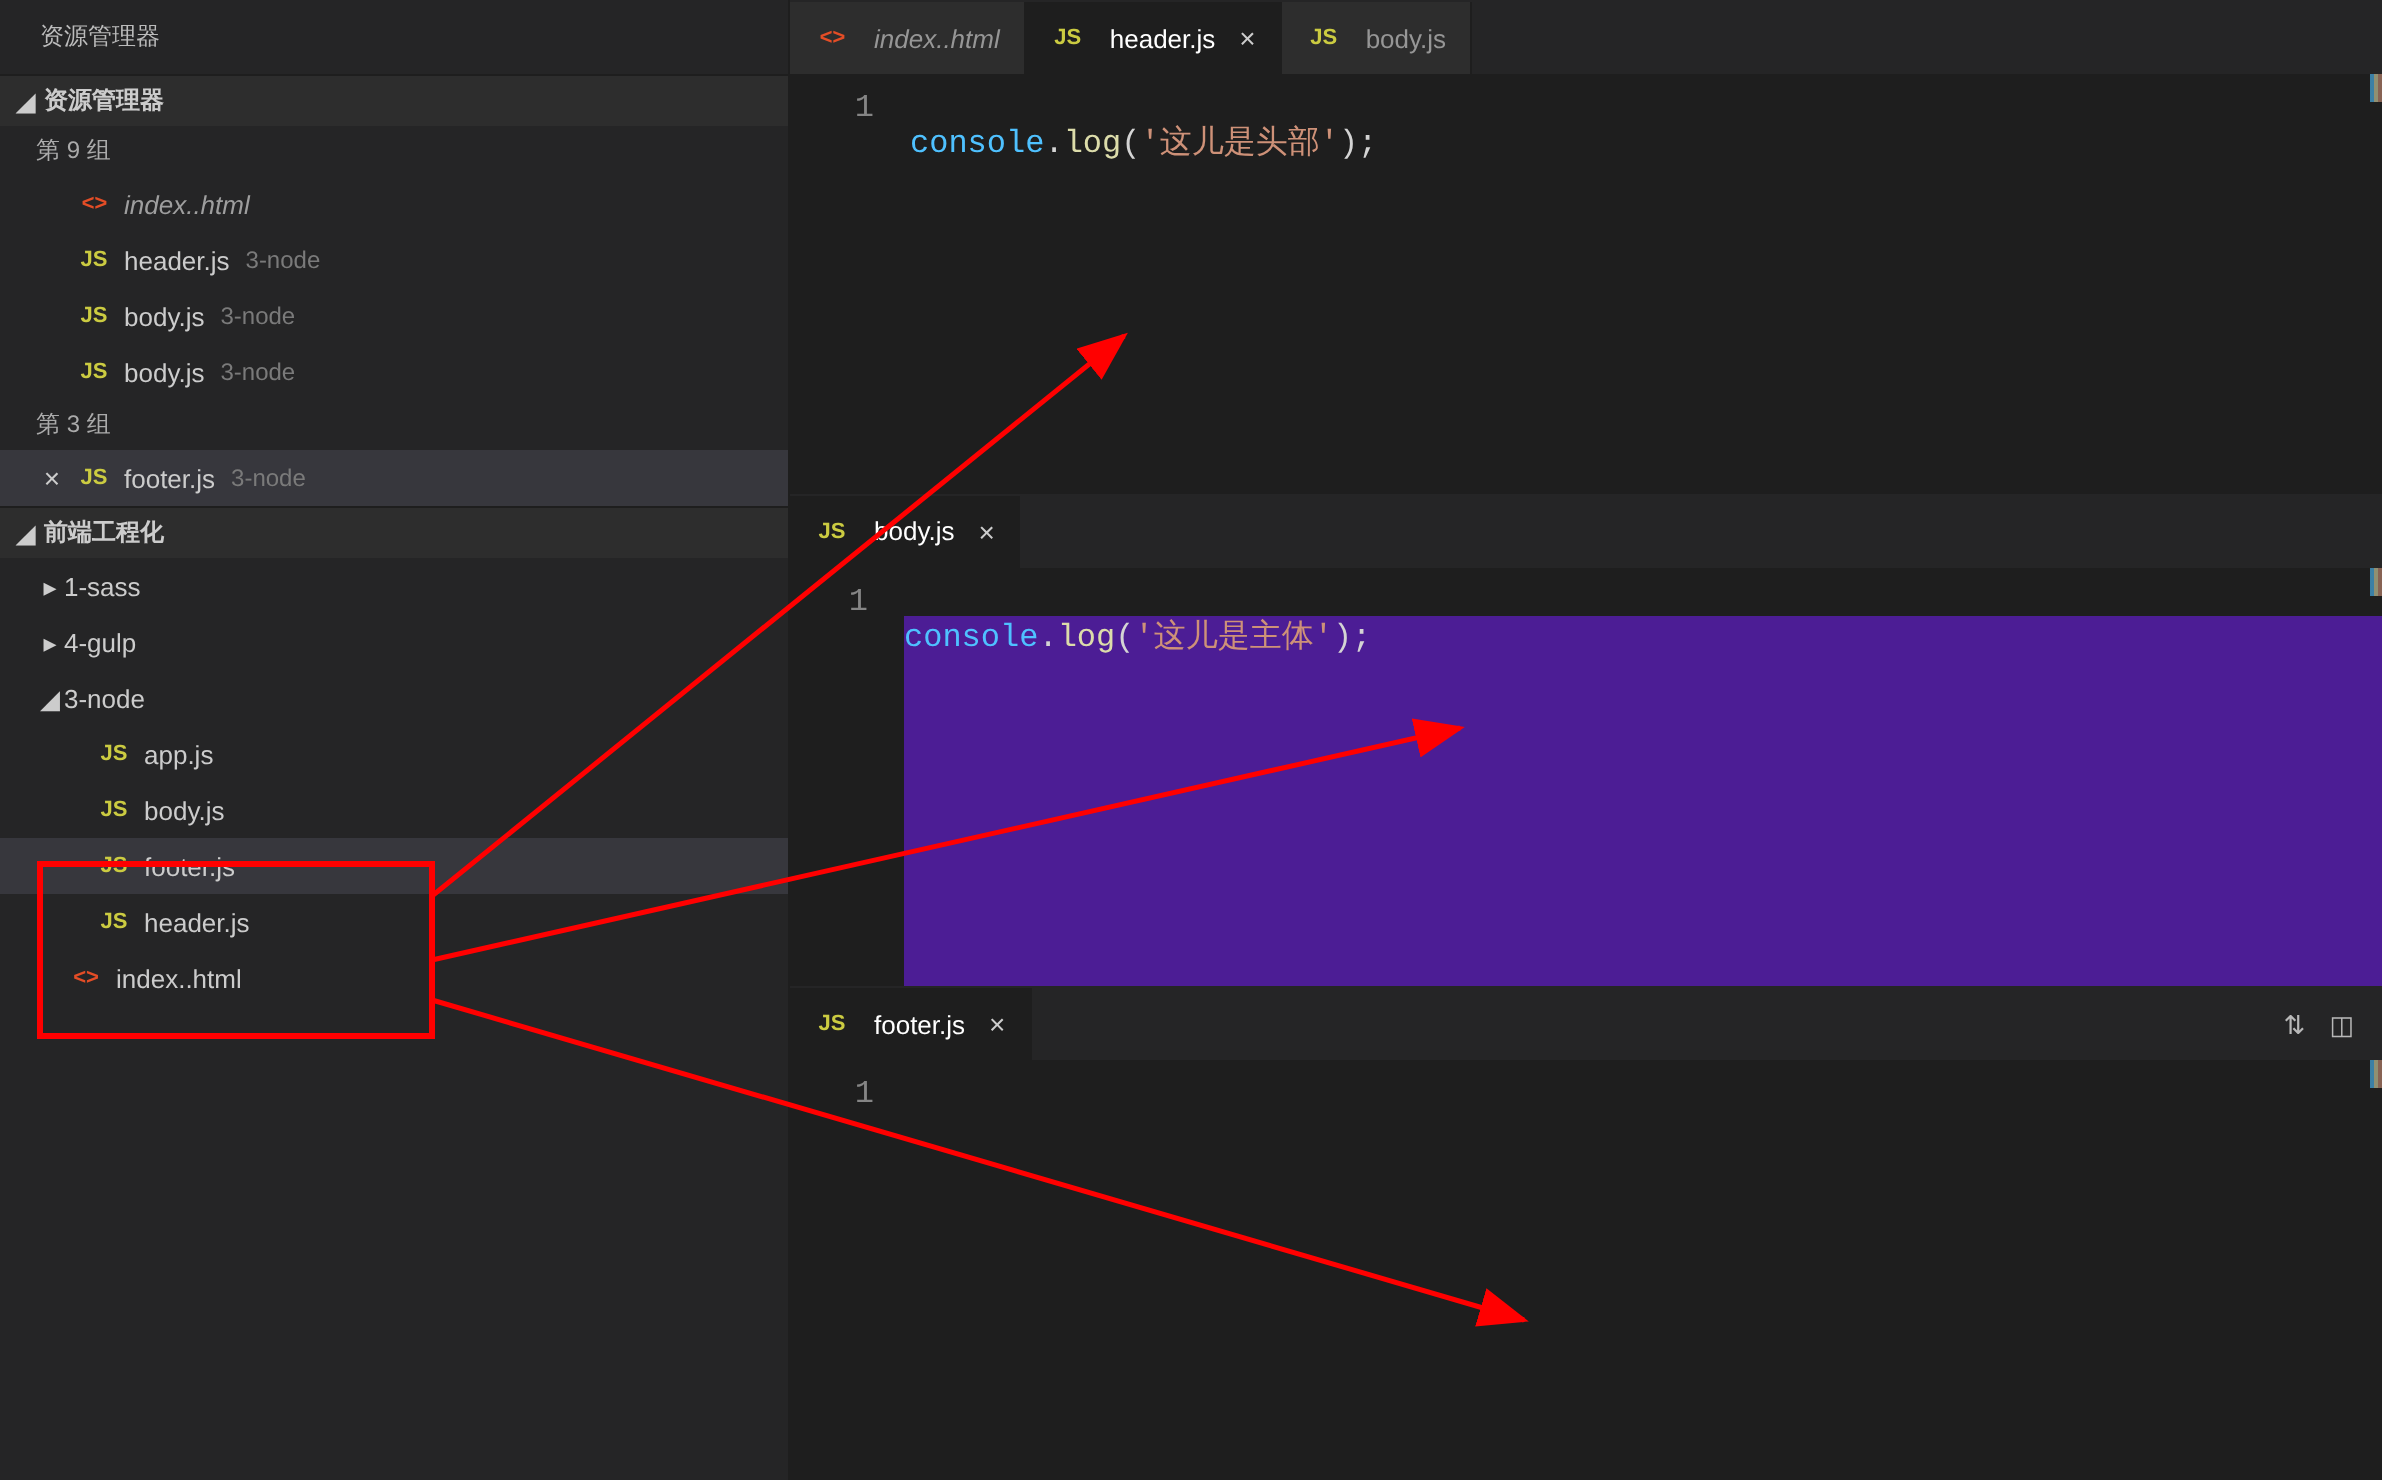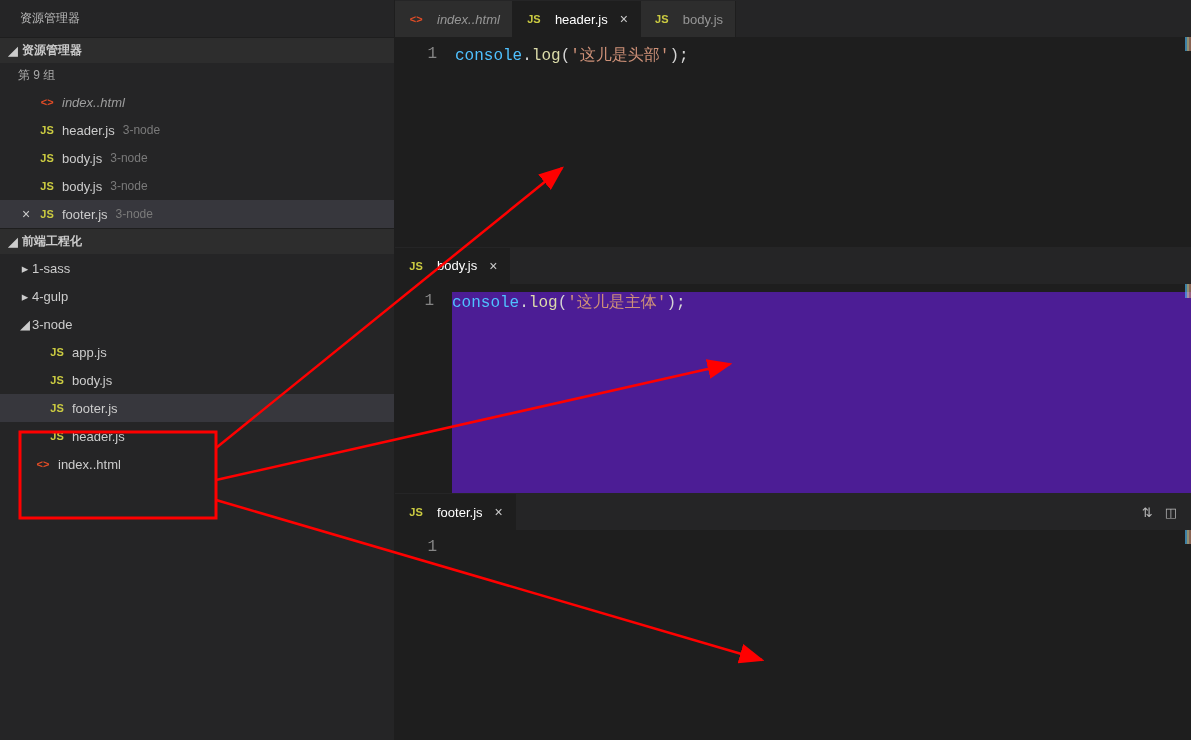--- a/index.html
+++ b/index.html
@@ -145,21 +145,21 @@
     position: relative;
     background: #1e1e1e;
   }
   .gutter {
     width: 60px;
     text-align: right;
     color: #858585;
     padding-right: 18px;
     user-select: none;
   }
-  .code-line { white-space: pre; }
+  .code-line { white-space: pre; margin-top: 16px; }
   .tok-obj { color: #4fc1ff; }
   .tok-method { color: #dcdcaa; }
   .tok-punc { color: #d4d4d4; }
   .tok-str { color: #ce9178; }
   .hl-line { background: #4c1d95; display: inline-block; width: 100%; }
   .minimap-edge {
     position: absolute;
     right: 0;
     top: 0;
     width: 6px;
@@ -200,20 +200,21 @@
         <div class="file-item">
           <span class="icon icon-js">JS</span>
           <span>body.js</span>
           <span class="suffix">3-node</span>
         </div>
         <div class="file-item">
           <span class="icon icon-js">JS</span>
           <span>body.js</span>
           <span class="suffix">3-node</span>
         </div>
+        <div class="group-label">第 3 组</div>
         <div class="file-item active">
           <span class="close-slot">×</span>
           <span class="icon icon-js">JS</span>
           <span>footer.js</span>
           <span class="suffix">3-node</span>
         </div>
       </div>
 
     <div class="section-header">
       <span class="chevron">◢</span>

